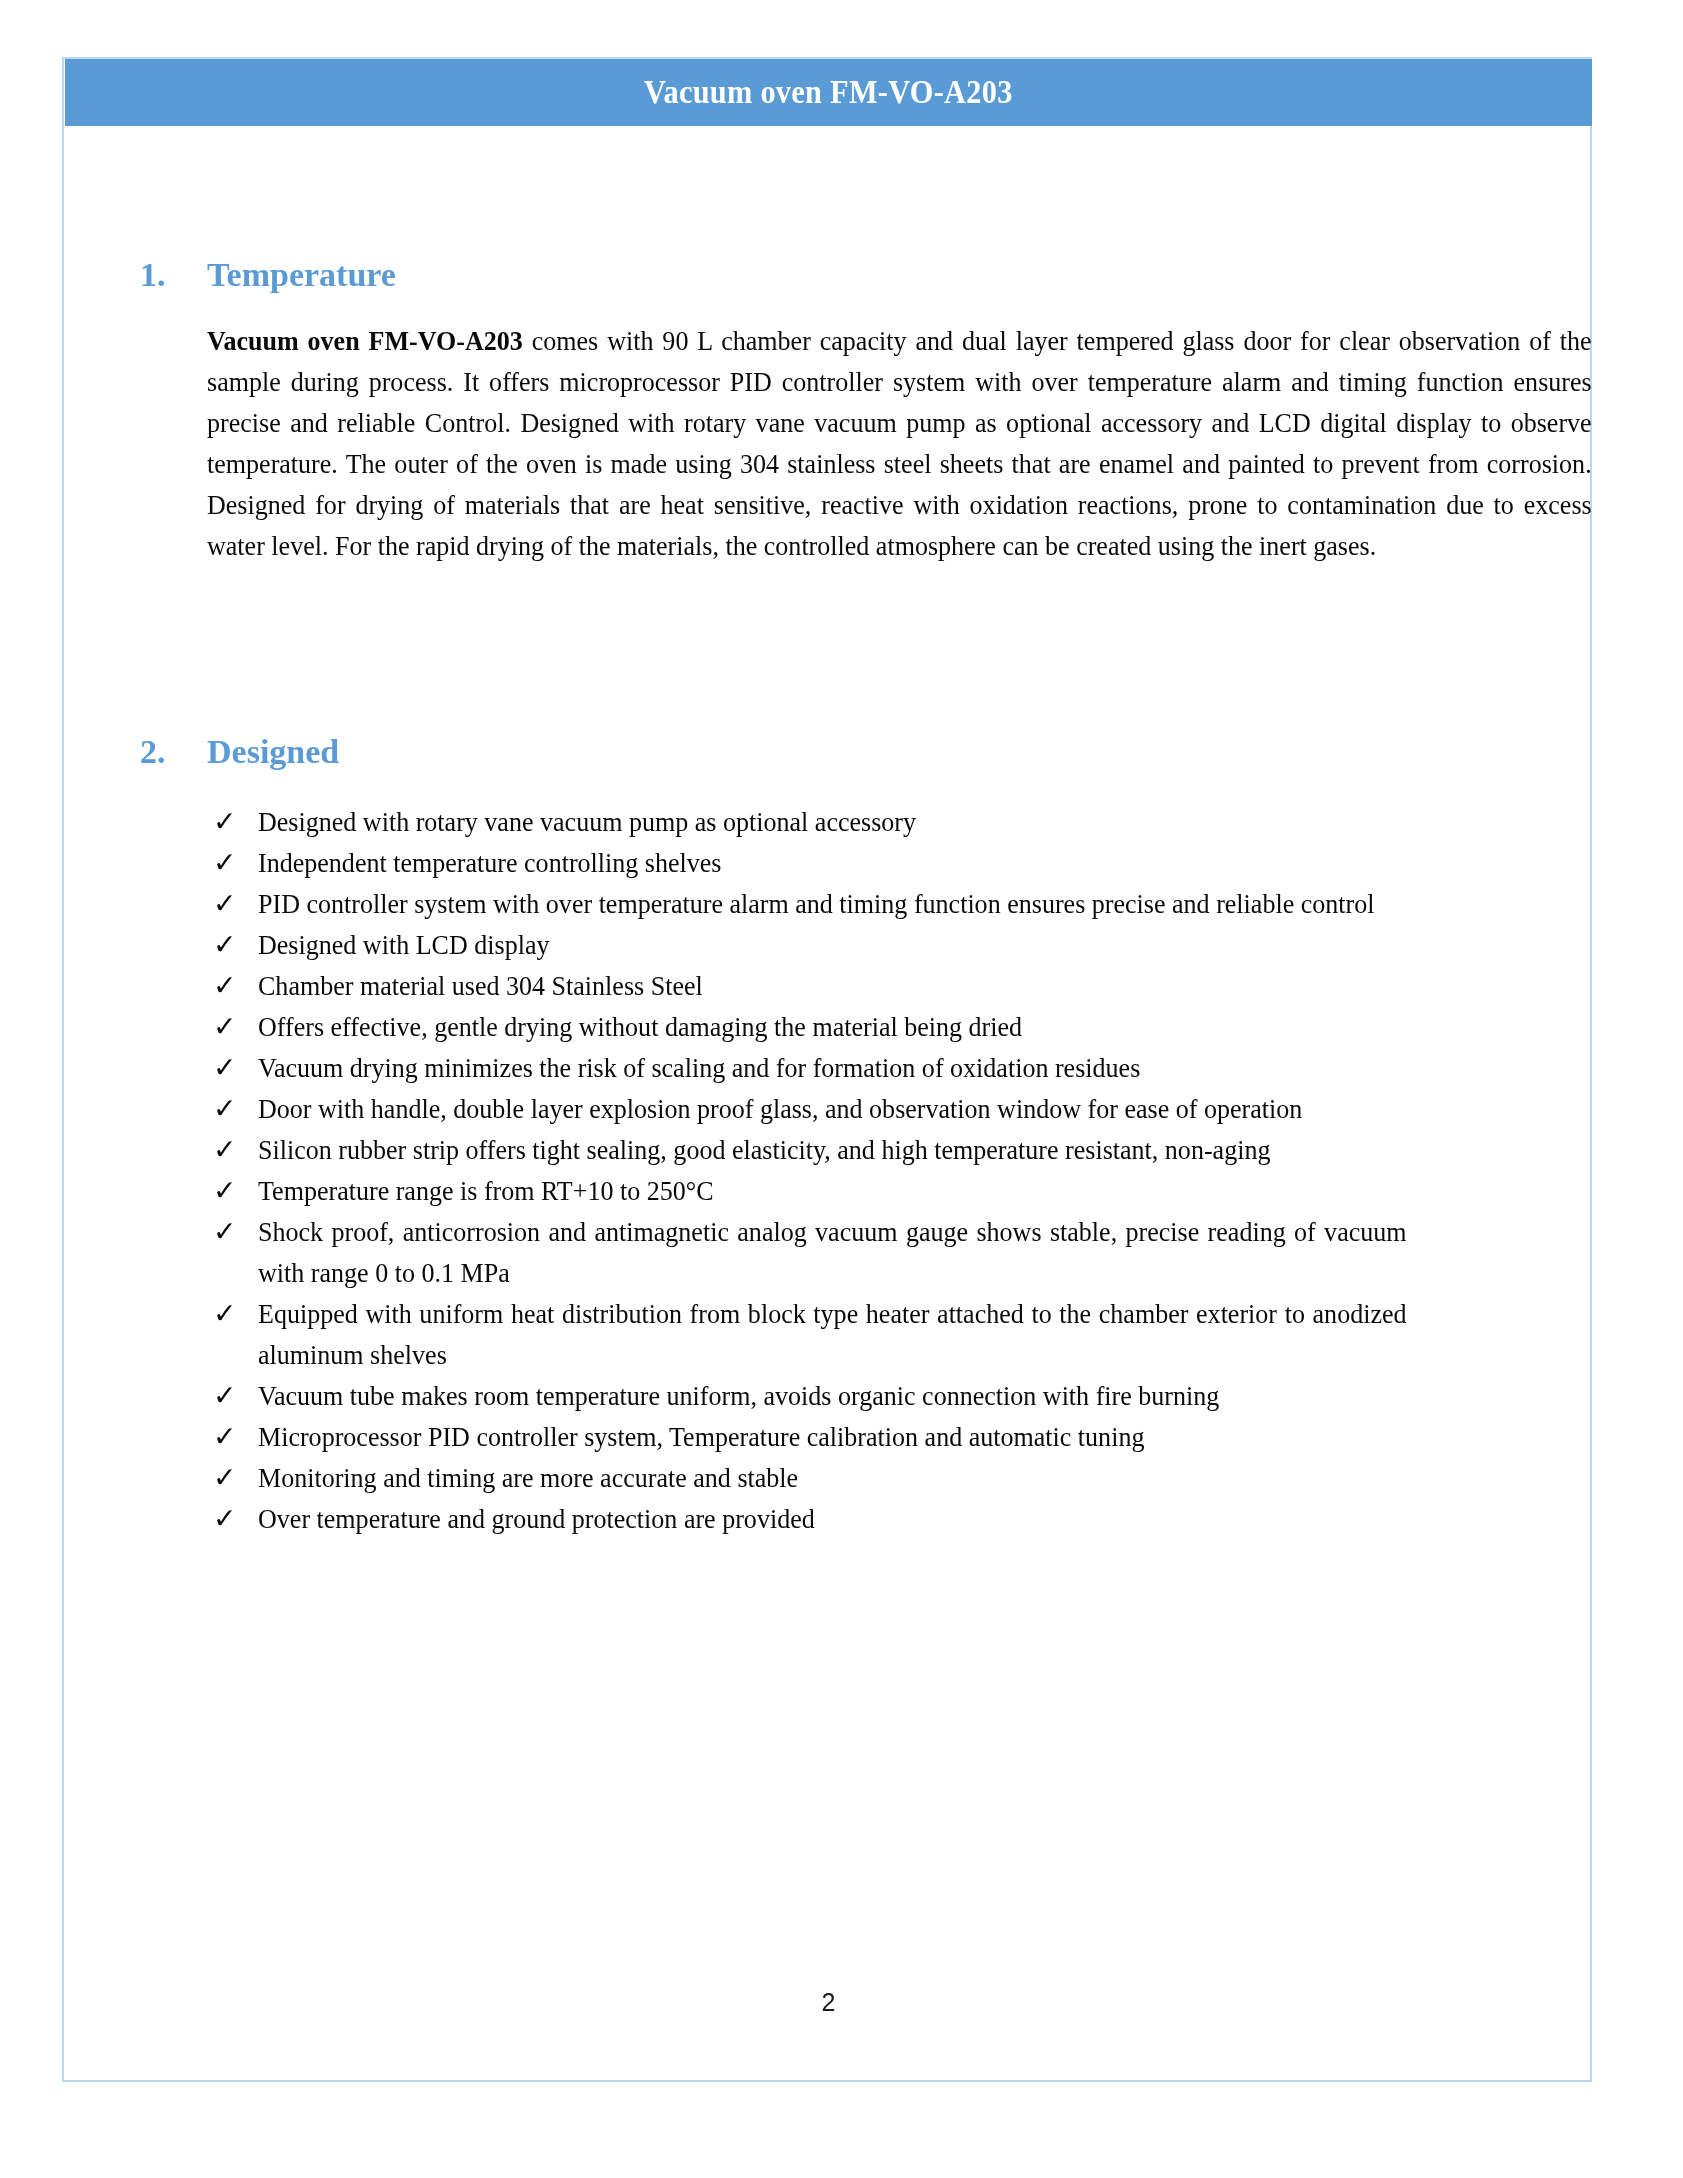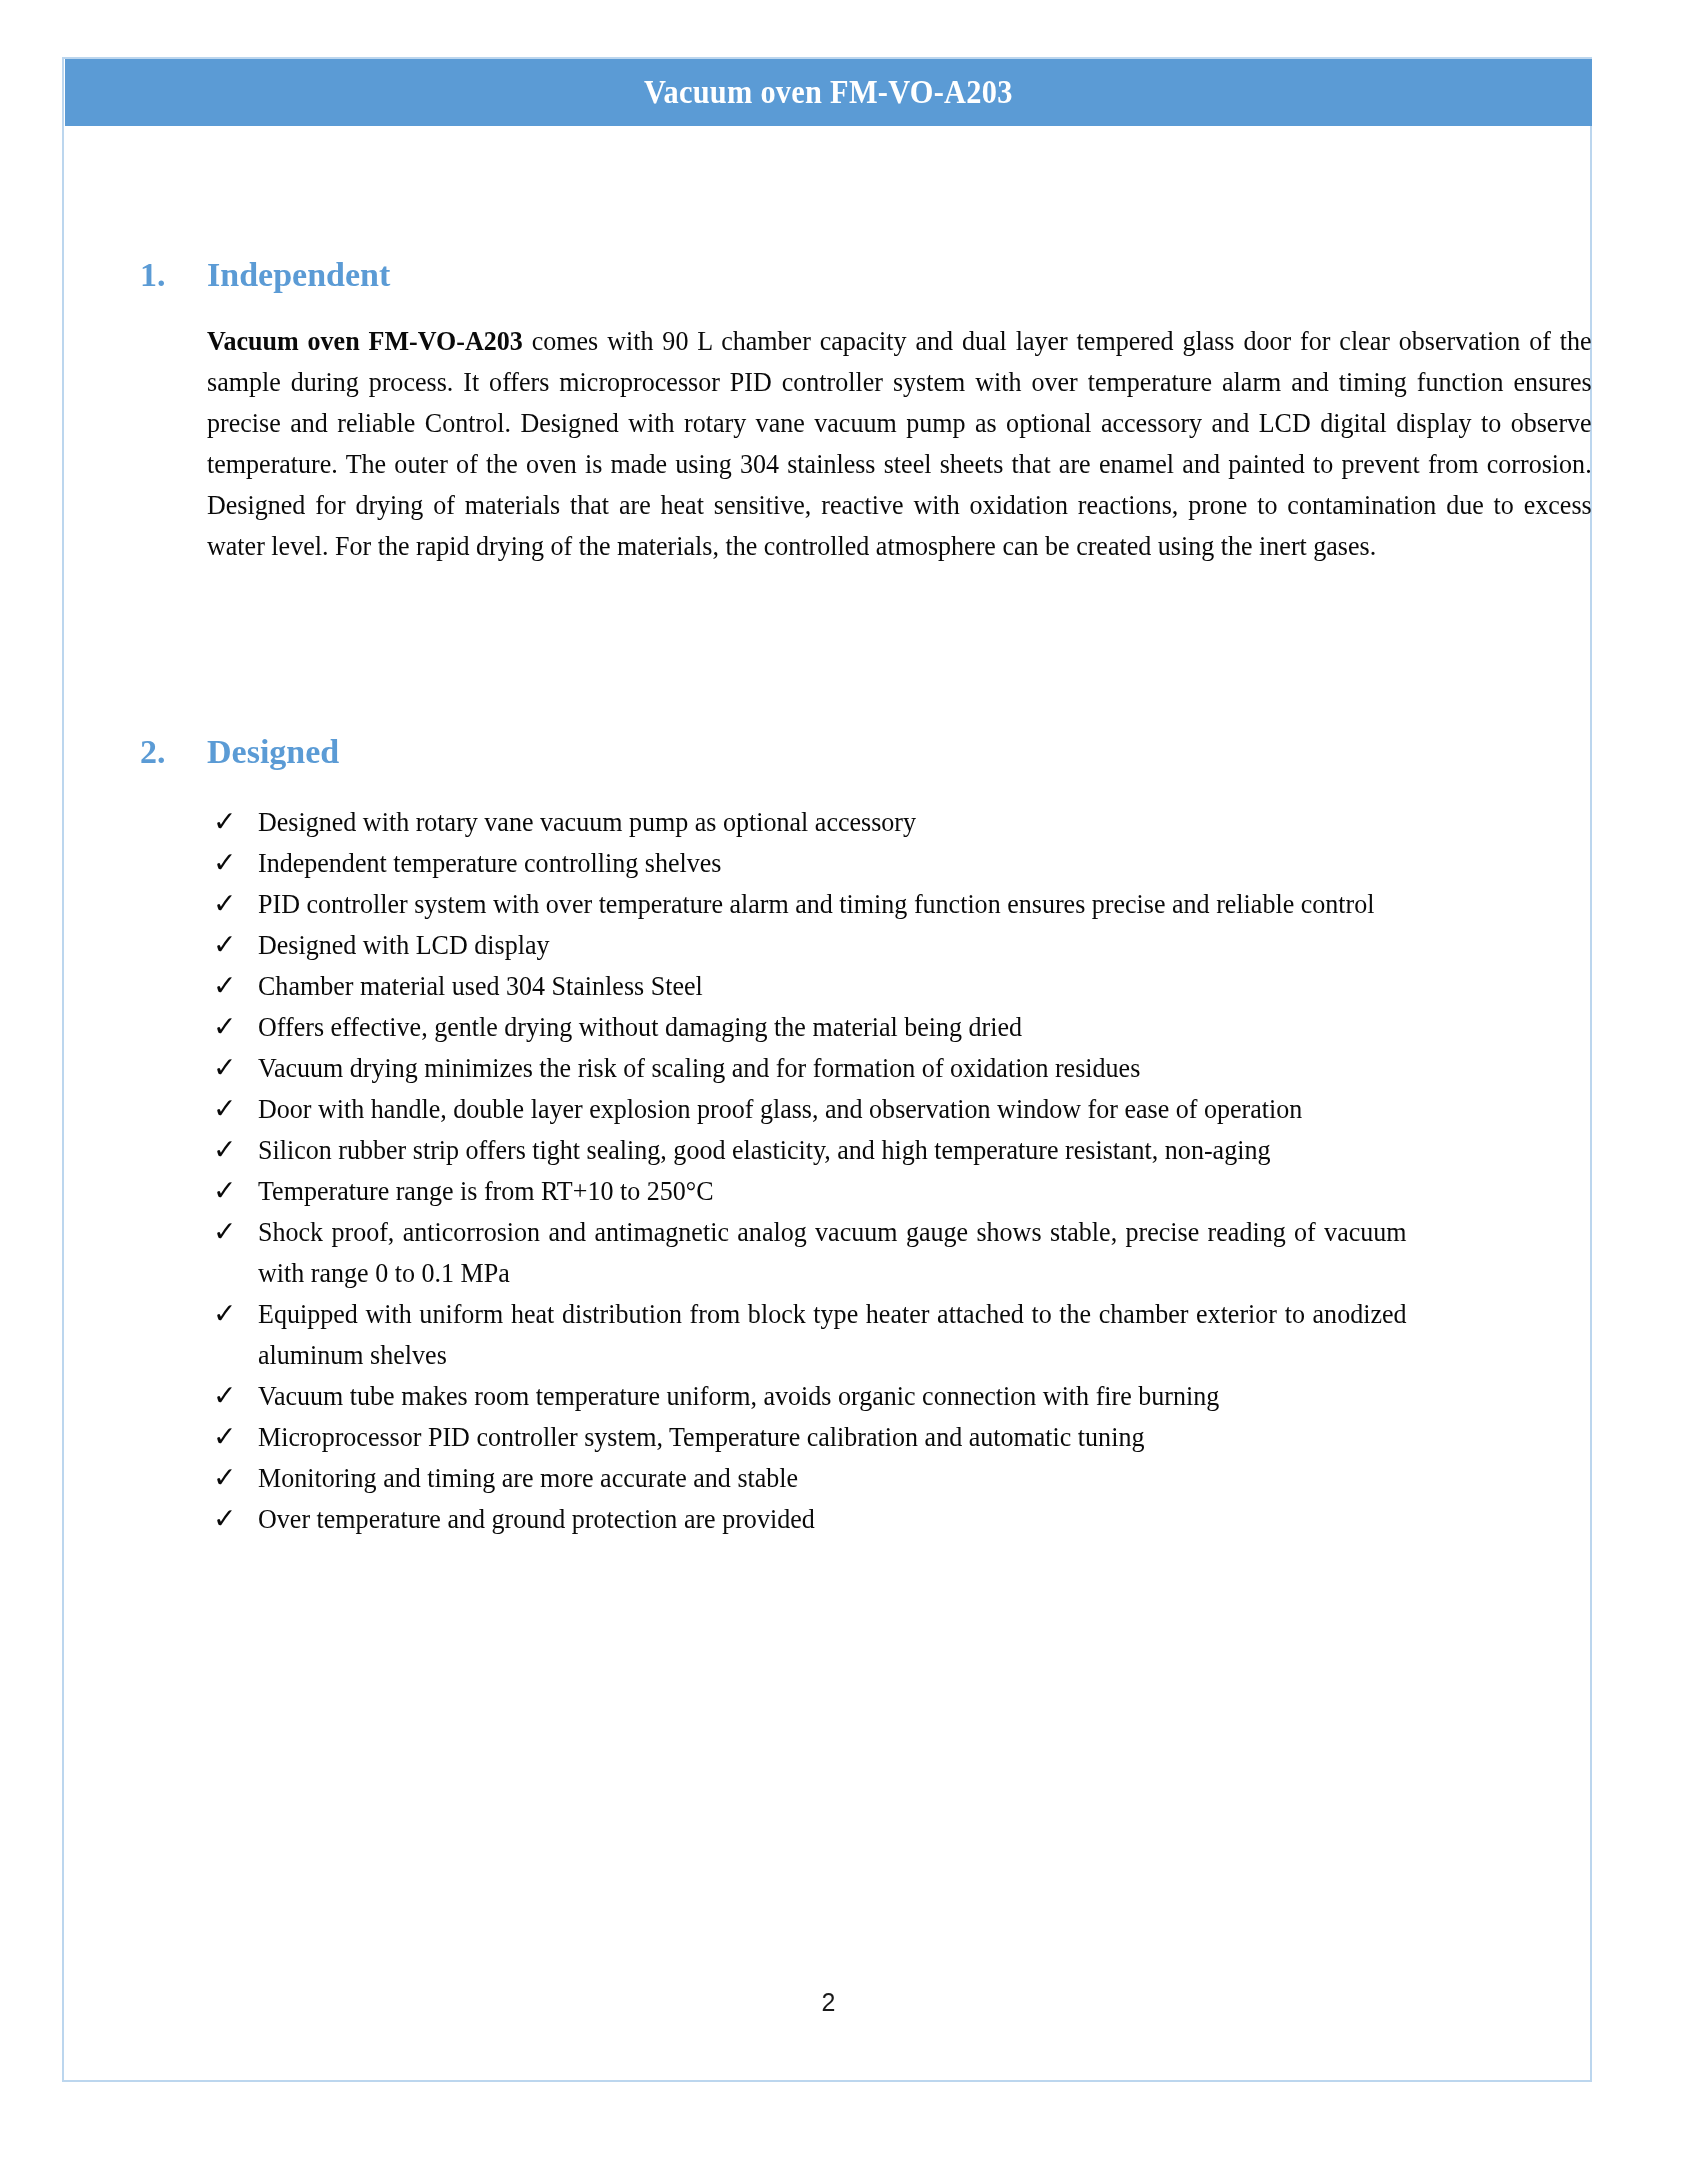--- a/index.html
+++ b/index.html
@@ -154,21 +154,21 @@
 
   <div class="header-banner">
     <span class="header-title">Vacuum oven FM-VO-A203</span>
   </div>
 
   <div class="content">
 
     <div class="section" style="top:129px;">
       <div class="heading">
         <span class="num">1.</span>
-        <span class="htext">Independent</span>
+        <span class="htext">Temperature</span>
       </div>
       <div style="margin-top:26px; padding-left:142px; ">
         <p class="body-text" style="margin:0;"><b>Vacuum oven FM-VO-A203</b><span> comes with 90 L chamber capacity and dual layer tempered glass door for clear observation of the sample during process. It offers microprocessor PID controller system with over temperature alarm and timing function ensures precise and reliable Control. Designed with rotary vane vacuum pump as optional accessory and LCD digital display to observe temperature. The outer of the oven is made using 304 stainless steel sheets that are enamel and painted to prevent from corrosion. Designed for drying of materials that are heat sensitive, reactive with oxidation reactions, prone to contamination due to excess water level. For the rapid drying of the materials, the controlled atmosphere can be created using the inert gases.</span></p>
       </div>
     </div>
 
     <div class="section" style="top:606px;">
       <div class="heading">
         <span class="num">2.</span>
         <span class="htext">Designed</span>

